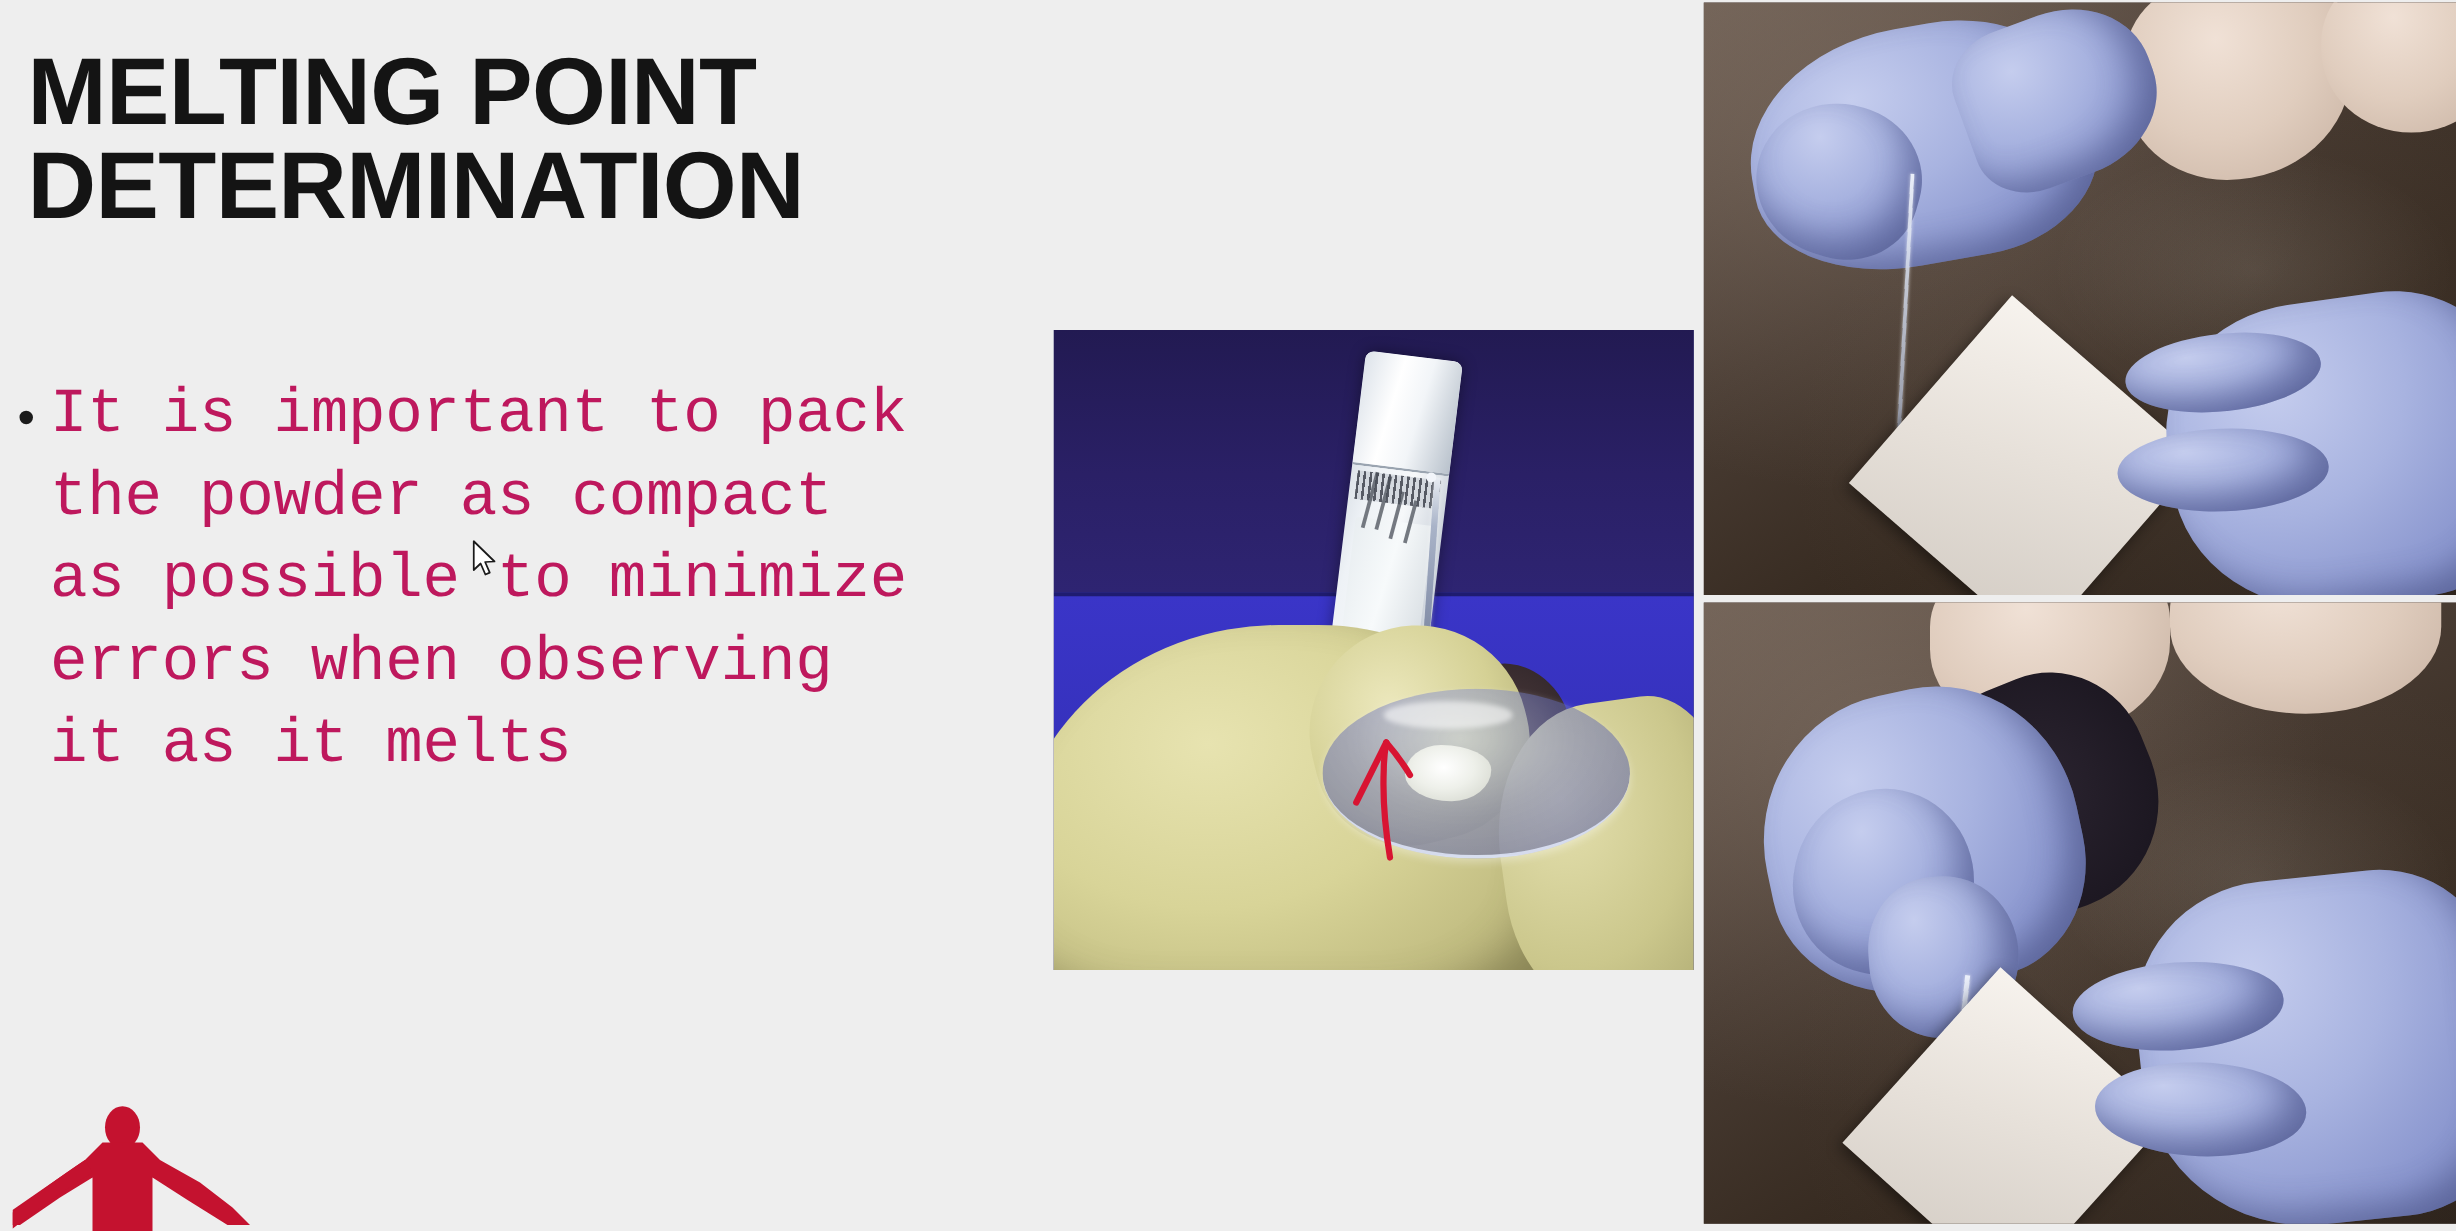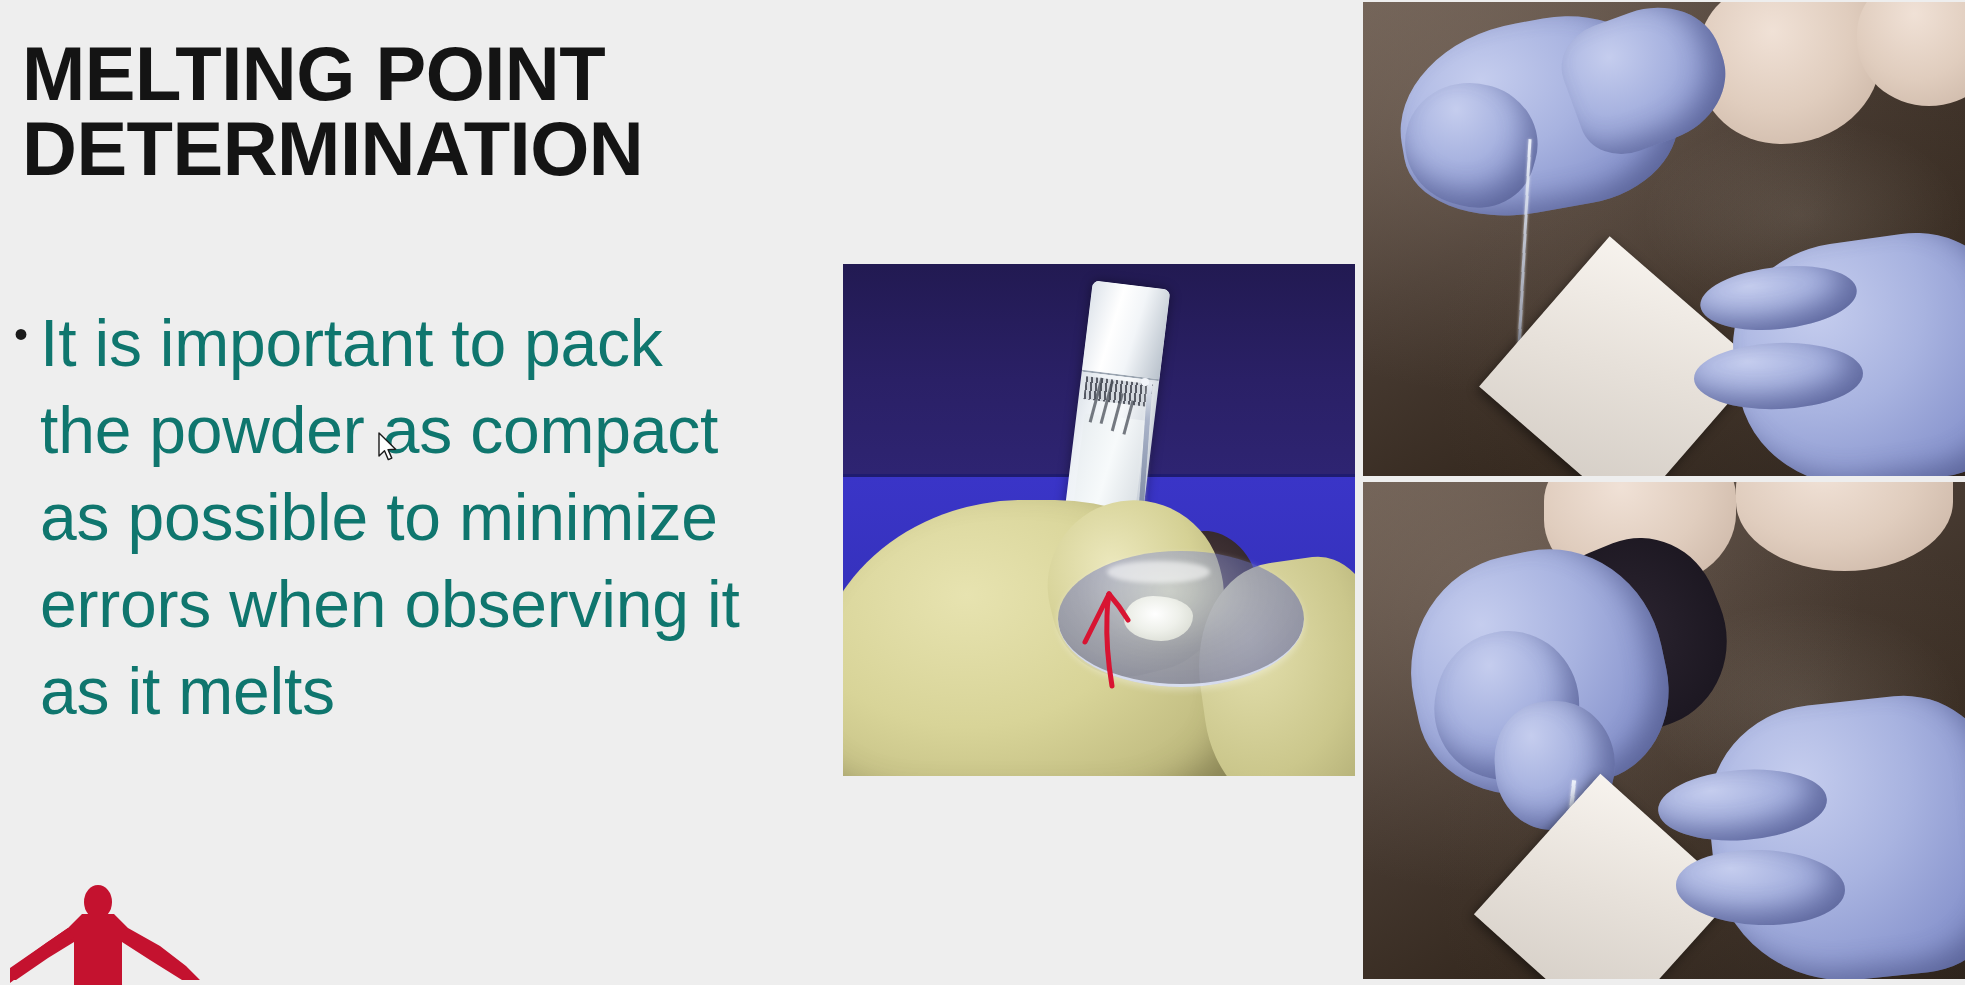--- a/index.html
+++ b/index.html
@@ -45,25 +45,26 @@
   }
   .bullet-dot {
     font-size: 40px;
     line-height: 1;
     color: #1b1b1b;
     margin-right: 12px;
     margin-top: 14px;
     flex: 0 0 auto;
   }
   .bullet-text {
-    font-size: 66px;
+    font-size: 50px;
     line-height: 1.32;
-    color: #0f766e;
+    color: #be185d;
     font-weight: 400;
     letter-spacing: -0.2px;
+    font-family: Liberation Mono, monospace;
   }
 
   
   #photo-center {
     position: absolute;
     left: 843px;
     top: 264px;
     width: 512px;
     height: 512px;
     overflow: hidden;

